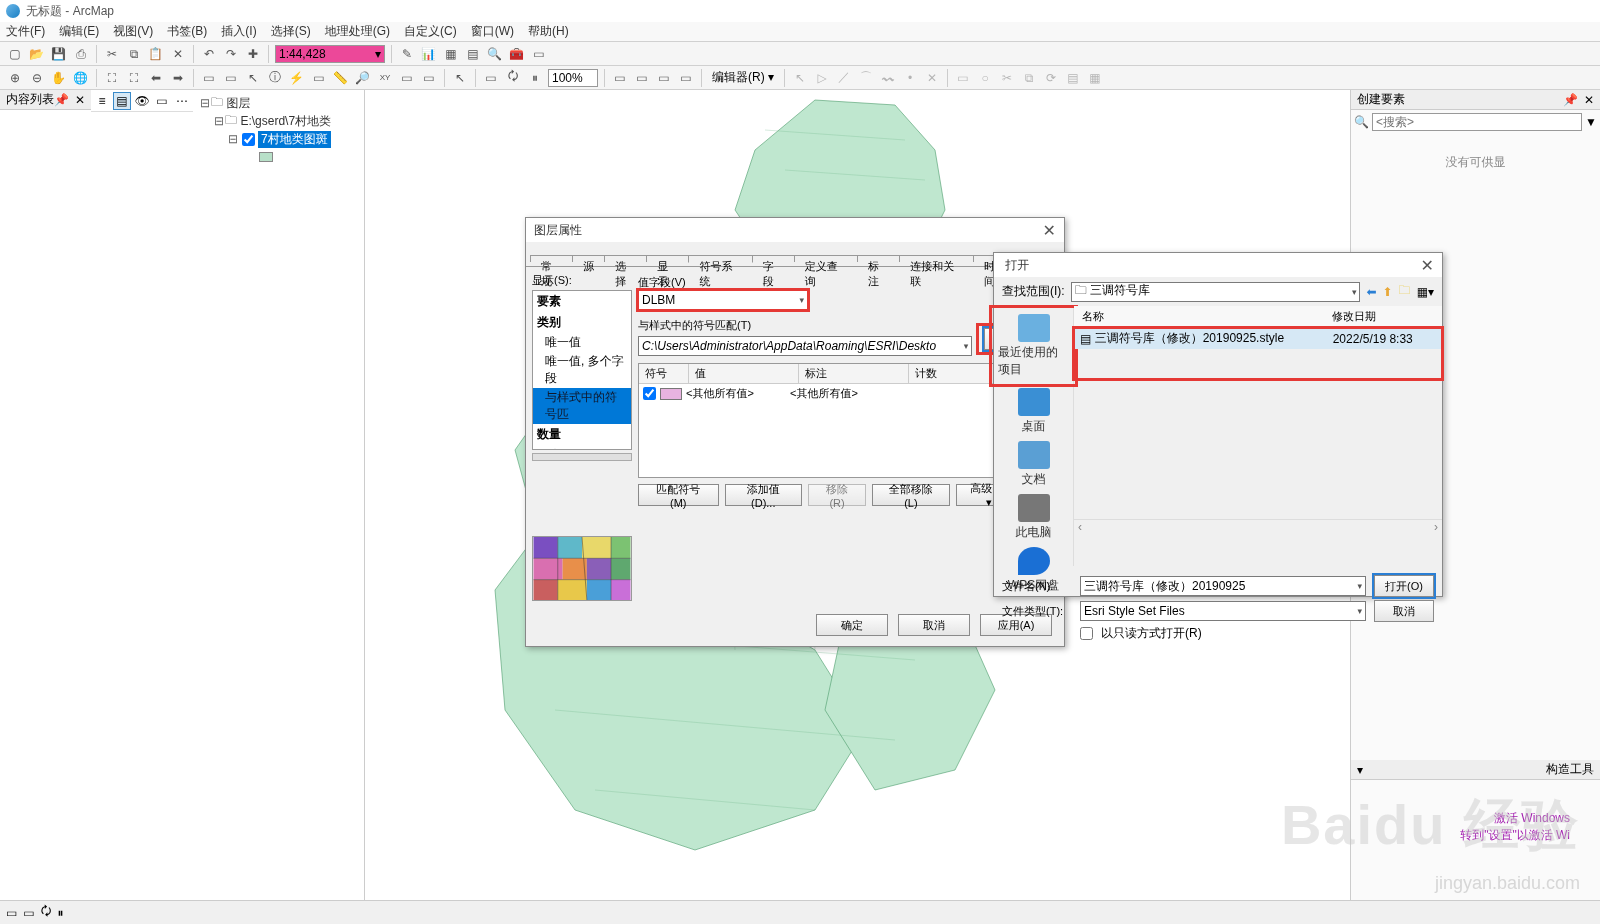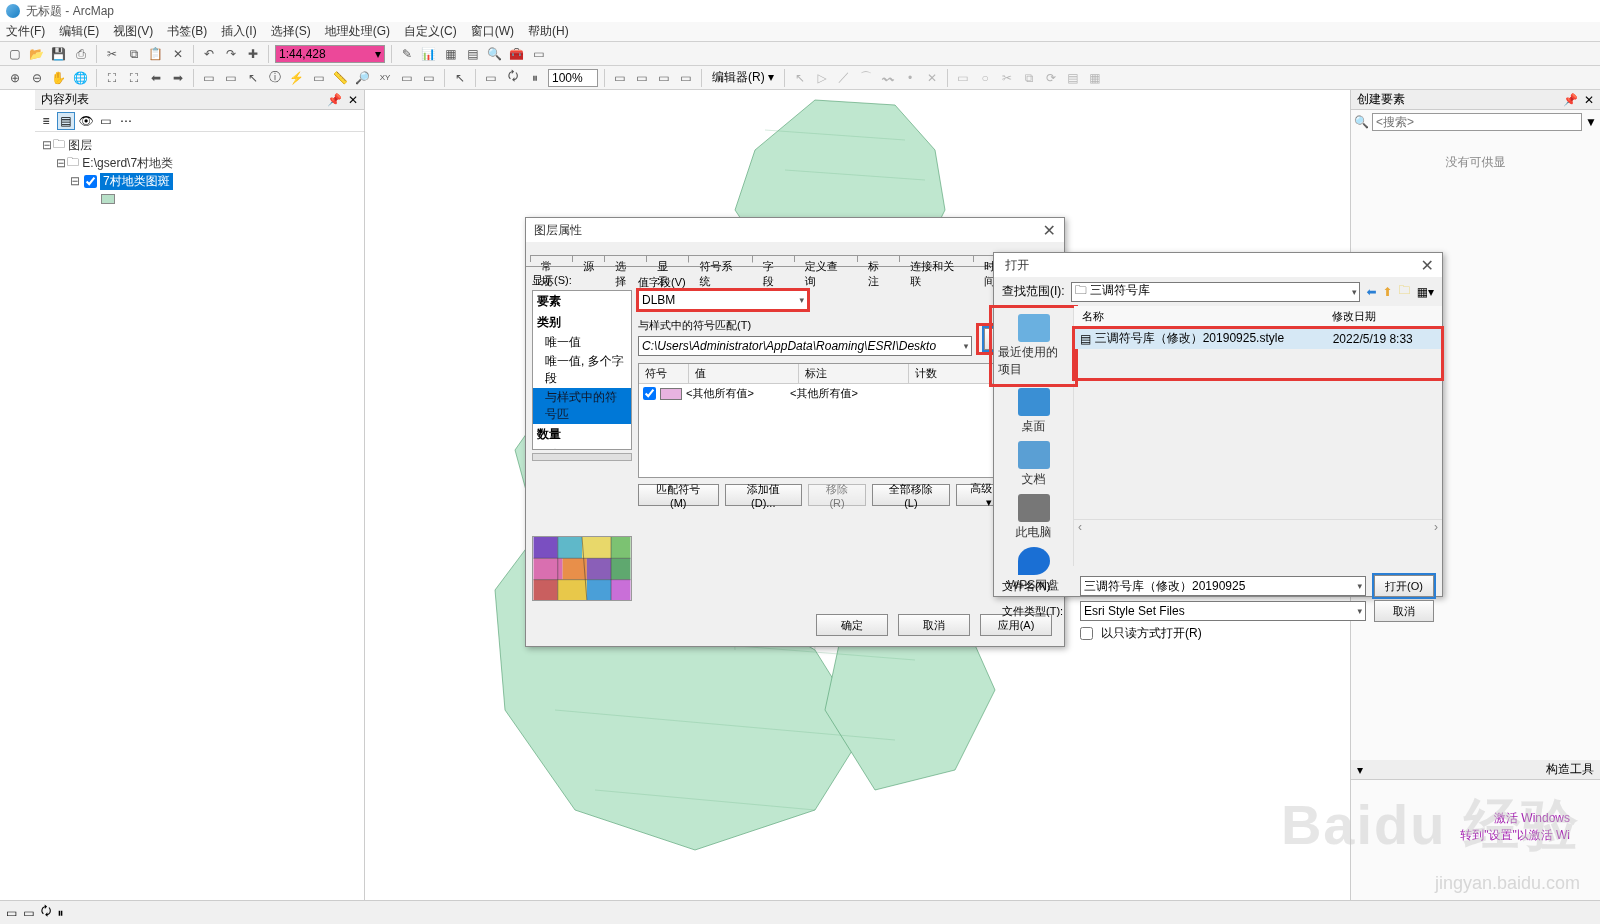--- a/index.html
+++ b/index.html
@@ -6,21 +6,21 @@
 body{background:#fff;overflow:hidden;width:1600px;height:924px;position:relative;}
 .titlebar{height:22px;background:#fff;display:flex;align-items:center;padding:0 6px;color:#555;}
 .titlebar .globe{width:14px;height:14px;border-radius:50%;background:linear-gradient(135deg,#6bb7e8,#1a7fc4);margin-right:6px;}
 .menubar{height:20px;display:flex;align-items:center;padding:0 6px;gap:14px;color:#333;border-bottom:1px solid #d0d0d0;background:#f8f8f8;}
 .menubar span{cursor:default;}
 .toolbar{height:24px;display:flex;align-items:center;padding:2px 6px;gap:4px;border-bottom:1px solid #d0d0d0;background:#f5f5f5;}
 .tb-btn{width:18px;height:18px;border:1px solid transparent;display:flex;align-items:center;justify-content:center;color:#555;}
 .tb-sep{width:1px;height:18px;background:#ccc;margin:0 2px;}
 .scale-box{width:110px;height:18px;border:1px solid #999;background:#ec4899;font-size:11px;padding:0 3px;display:flex;align-items:center;justify-content:space-between;}
 .main{display:flex;height:calc(924px - 22px - 20px - 48px - 24px);position:relative;}
-.panel-left{width:365px;border-right:1px solid #ccc;display:flex;flex-direction:column;padding-left:35px;}
+.panel-left{width:365px;border-right:1px solid #ccc;display:flex;flex-direction:row;}
 .panel-title{height:20px;background:#eee;border-bottom:1px solid #ccc;display:flex;align-items:center;justify-content:space-between;padding:0 6px;font-size:12px;}
 .panel-tb{height:22px;display:flex;align-items:center;padding:2px;gap:2px;border-bottom:1px solid #ddd;}
 .panel-tb .ic{width:18px;height:18px;border:1px solid transparent;display:flex;align-items:center;justify-content:center;}
 .panel-tb .ic.sel{border:1px solid #3a8ac9;background:#d6e8f5;}
 .tree{padding:4px 6px;color:#333;}
 .tree-row{display:flex;align-items:center;height:18px;}
 .tree-row .exp{width:12px;text-align:center;color:#666;}
 .tree-row .cb{margin:0 3px;}
 .tree-row.selected span.lbl{background:#0078d7;color:#fff;padding:0 3px;}
 .swatch{width:14px;height:10px;border:1px solid #888;background:#b8e0c8;margin-left:60px;}

